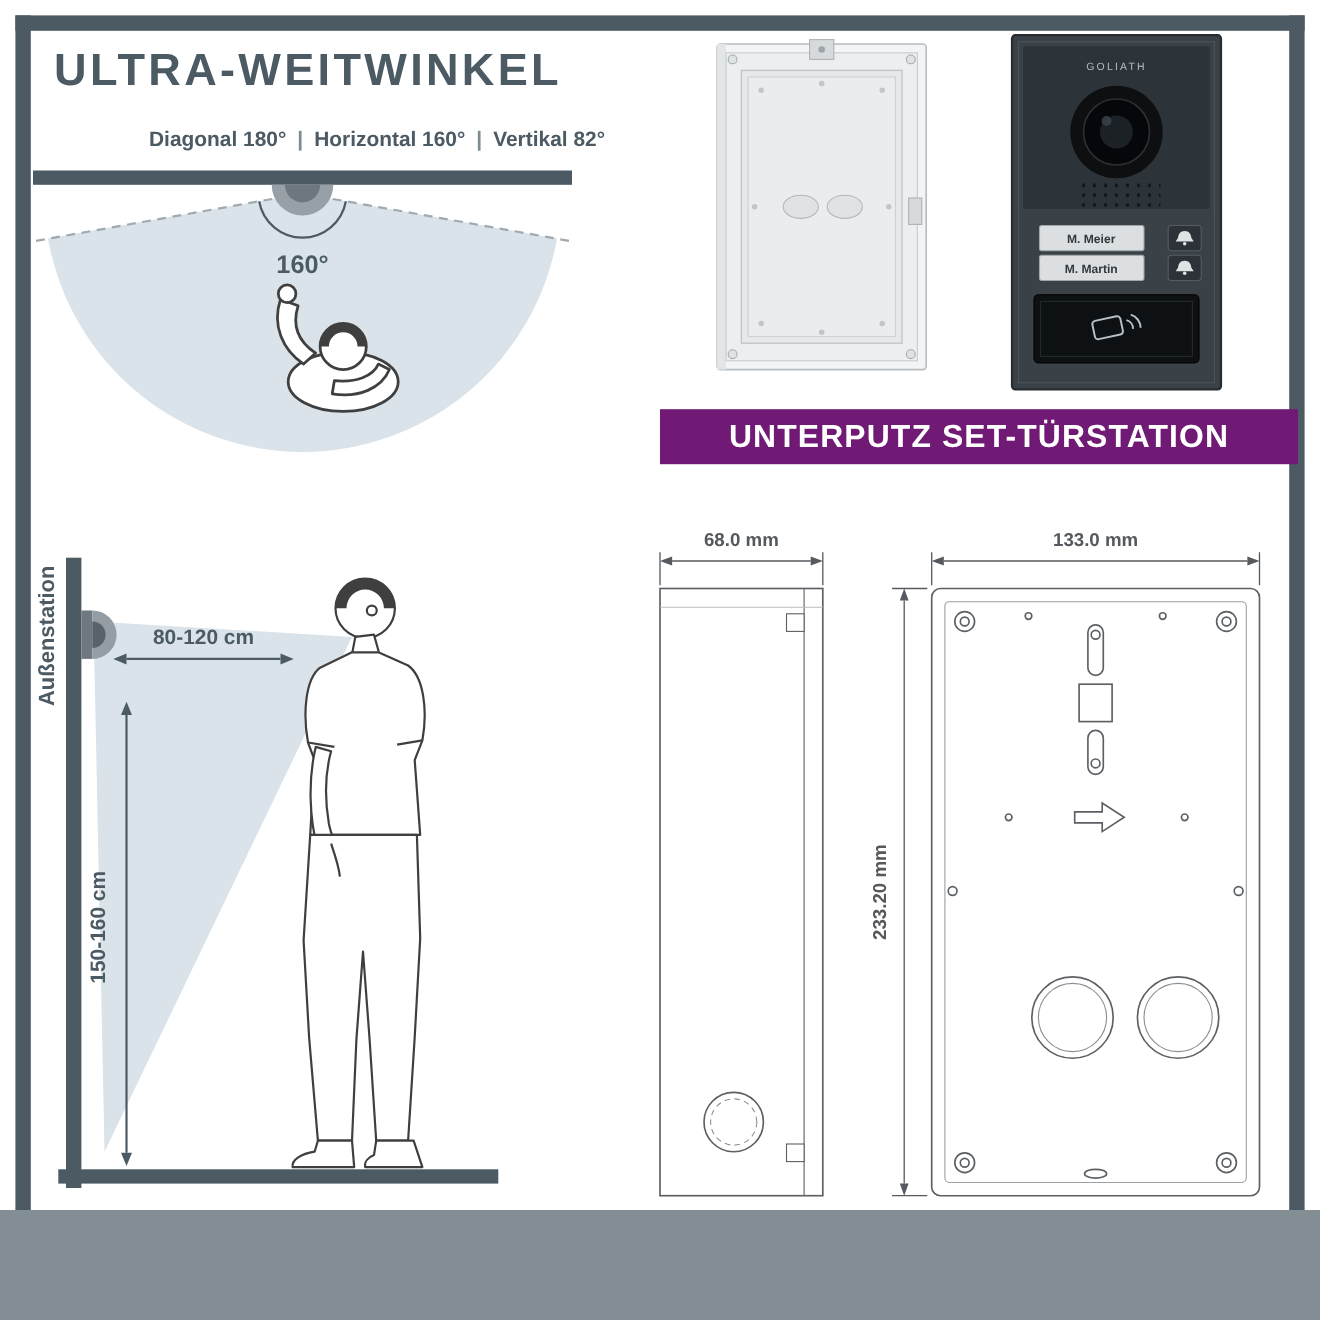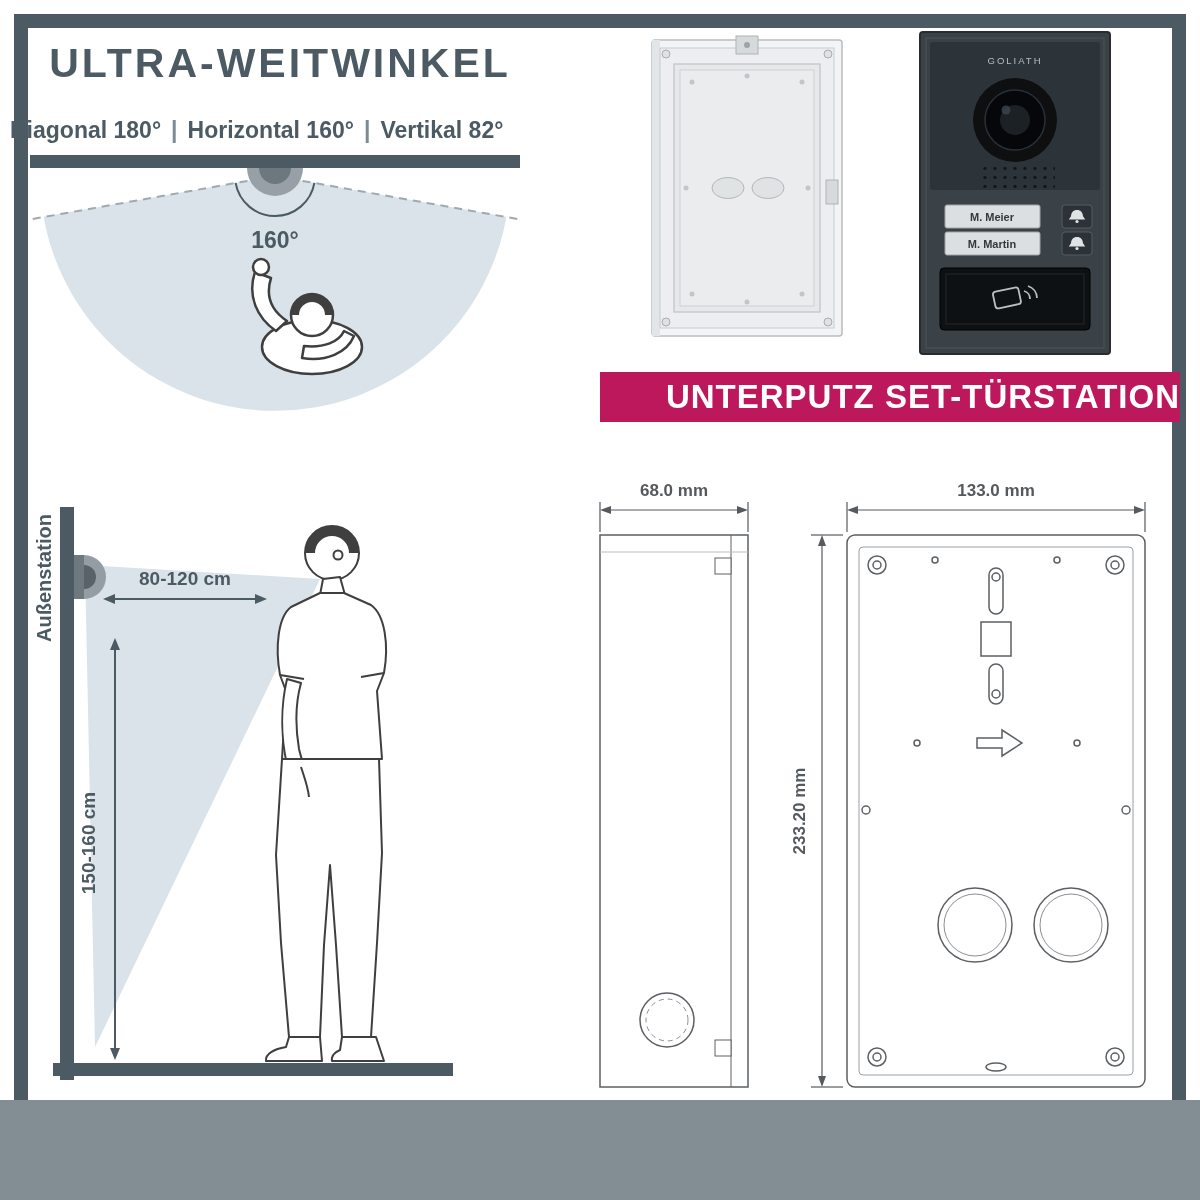--- a/index.html
+++ b/index.html
@@ -9,31 +9,31 @@
   }
   .frame-top{position:absolute;left:14px;top:14px;width:1172px;height:14px;background:#4c5a64;}
   .frame-left{position:absolute;left:14px;top:14px;width:14px;height:1086px;background:#4c5a64;}
   .frame-right{position:absolute;right:14px;top:14px;width:14px;height:1086px;background:#4c5a64;}
 
   .title{
     position:absolute;left:20px;top:40px;width:520px;text-align:center;
     font-size:41px;font-weight:600;letter-spacing:3px;color:#4c5a64;margin:0;
   }
   .specs{
-    position:absolute;left:10px;top:117px;width:540px;text-align:left;
-    font-size:23px;font-weight:bold;color:#4c5a64;
+    position:absolute;left:10px;top:117px;width:540px;text-align:right;
+    font-size:19px;font-weight:bold;color:#4c5a64;
   }
   .specs .sep{margin:0 10px;color:#7d8a92;}
 
   .svg-abs{position:absolute;}
 
   .banner{
-    position:absolute;left:600px;top:372px;width:580px;height:50px;background:#be185d;
-    color:#ffffff;font-size:33px;font-weight:bold;letter-spacing:1px;
-    text-align:right;line-height:50px;
+    position:absolute;left:600px;top:372px;width:580px;height:50px;background:#701a75;
+    color:#ffffff;font-size:29px;font-weight:bold;letter-spacing:1px;
+    text-align:center;line-height:50px;
   }
 
   .station-label{
     position:absolute;left:44px;top:578px;transform:translate(-50%,-50%) rotate(-90deg);
     white-space:nowrap;font-size:20px;font-weight:bold;color:#4c5a64;
   }
 
   .footer-bar{position:absolute;left:0;top:1100px;width:1200px;height:100px;background:#838d94;}
 
   svg text{font-family:"Liberation Sans", sans-serif;}

